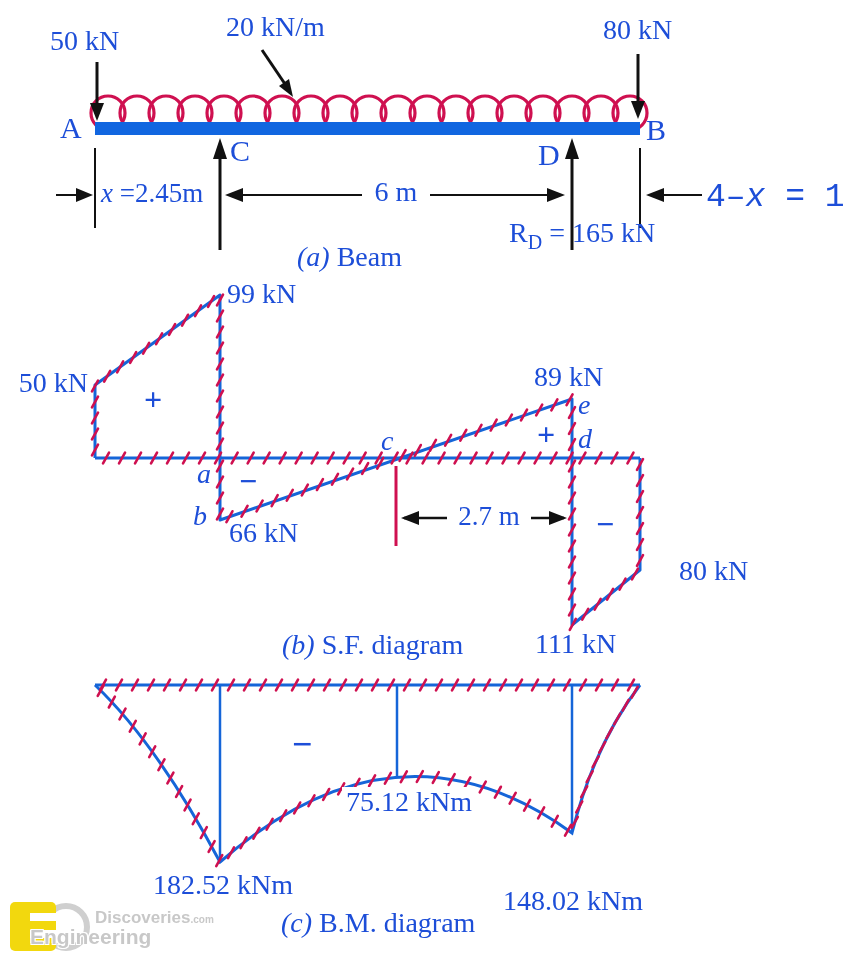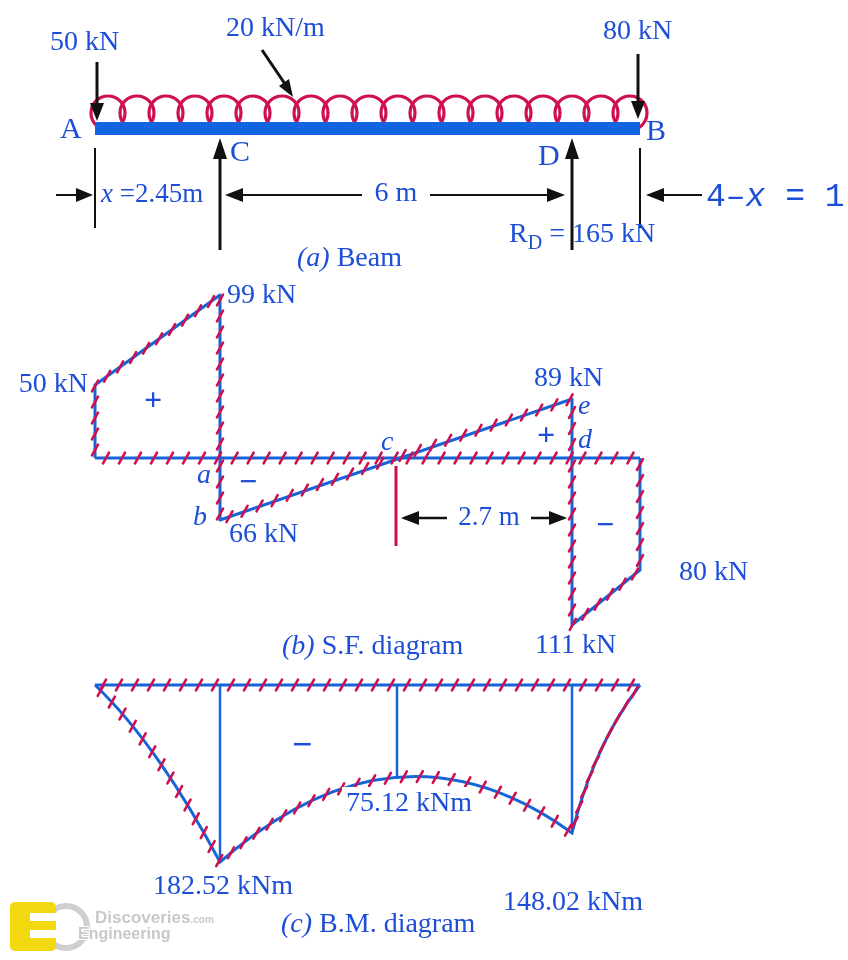--- a/index.html
+++ b/index.html
@@ -343,15 +343,15 @@
   <div class="lbl" style="left:535px;top:629px;">111 kN</div>
   <div class="lbl" style="left:282px;top:630px;"><i>(b)</i><span> S.F. diagram</span></div>
 
   <div class="lbl sign" style="left:292px;top:726px;font-size:36px;">−</div>
   <div class="lbl bgw" style="left:342px;top:787px;">75.12 kNm</div>
   <div class="lbl" style="left:153px;top:870px;">182.52 kNm</div>
   <div class="lbl" style="left:503px;top:842px;margin-top:44px;">148.02 kNm</div>
   <div class="lbl" style="left:281px;top:908px;"><i>(c)</i><span> B.M. diagram</span></div>
 
   <div class="wm" style="left:95px;top:908px;font-size:17px;"><span>Discoveries</span><span class="dot">.com</span></div>
-  <div class="wm" style="left:30px;top:925px;font-size:16px;margin-left:48px;">Engineering</div>
+  <div class="wm" style="left:30px;top:925px;font-size:21px;">Engineering</div>
 
 </div>
 
 </body></html>

